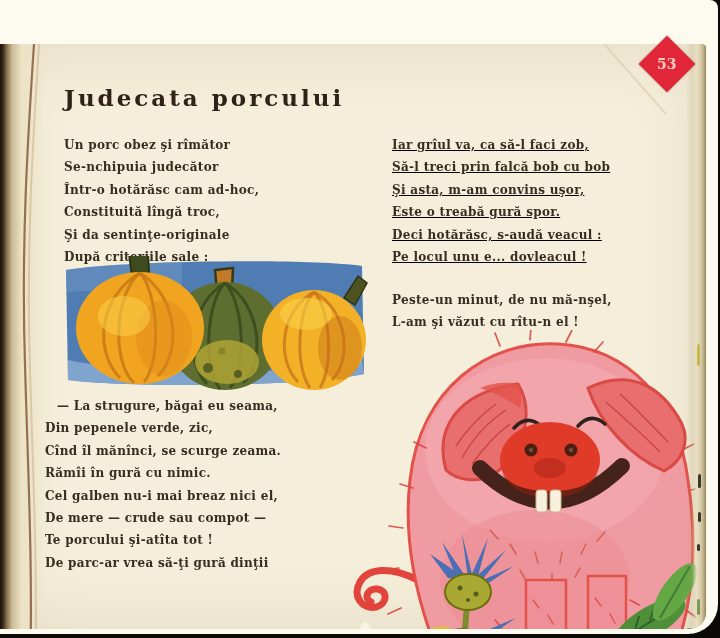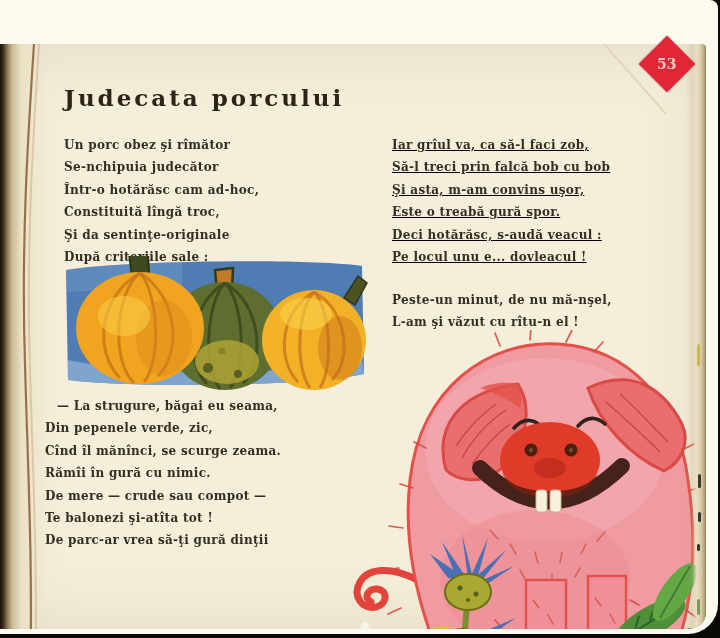--- a/index.html
+++ b/index.html
@@ -72,22 +72,23 @@
     <div class="stanza" style="left:392px;top:245px;">
         <div class="poem-line">Peste-un minut, de nu mă-nşel,</div>
         <div class="poem-line">L-am şi văzut cu rîtu-n el !</div>
       </div>
 
     <div class="stanza stanza-c1s2" style="left:45px;top:351px;">
         <div class="poem-line">— La strugure, băgai eu seama,</div>
         <div class="poem-line">Din pepenele verde, zic,</div>
         <div class="poem-line">Cînd îl mănînci, se scurge zeama.</div>
         <div class="poem-line">Rămîi în gură cu nimic.</div>
+        <div class="poem-line">Cel galben nu-i mai breaz nici el,</div>
         <div class="poem-line">De mere — crude sau compot —</div>
-        <div class="poem-line">Te balonezi şi-atîta tot !</div>
+        <div class="poem-line">Te porcului şi-atîta tot !</div>
         <div class="poem-line">De parc-ar vrea să-ţi gură dinţii</div>
       </div>
 
     <svg class="illu" style="left:62px;top:212px;" width="306" height="136" viewBox="0 0 306 136" role="img" aria-label="Painting of three pumpkins (orange, green, yellow) on a blue background">
       <path d="M 4,14 C 60,5 240,2 300,10 L 302,118 C 240,131 70,132 6,124 Z" fill="#4f7db3"></path>
       <path d="M 6,104 C 80,120 230,120 300,104 L 302,118 C 240,131 70,132 6,124 Z" fill="#8fb2d6" opacity=".75"></path>
       <path d="M 4,14 C 40,9 80,7 120,6 L 120,30 L 5,36 Z" fill="#6f97c4" opacity=".5"></path>
 
       <g>
         <path d="M 155,36 L 153,14 L 171,12 L 170,34 Z" fill="#c07a28" stroke="#33391a" stroke-width="2.5"></path>

